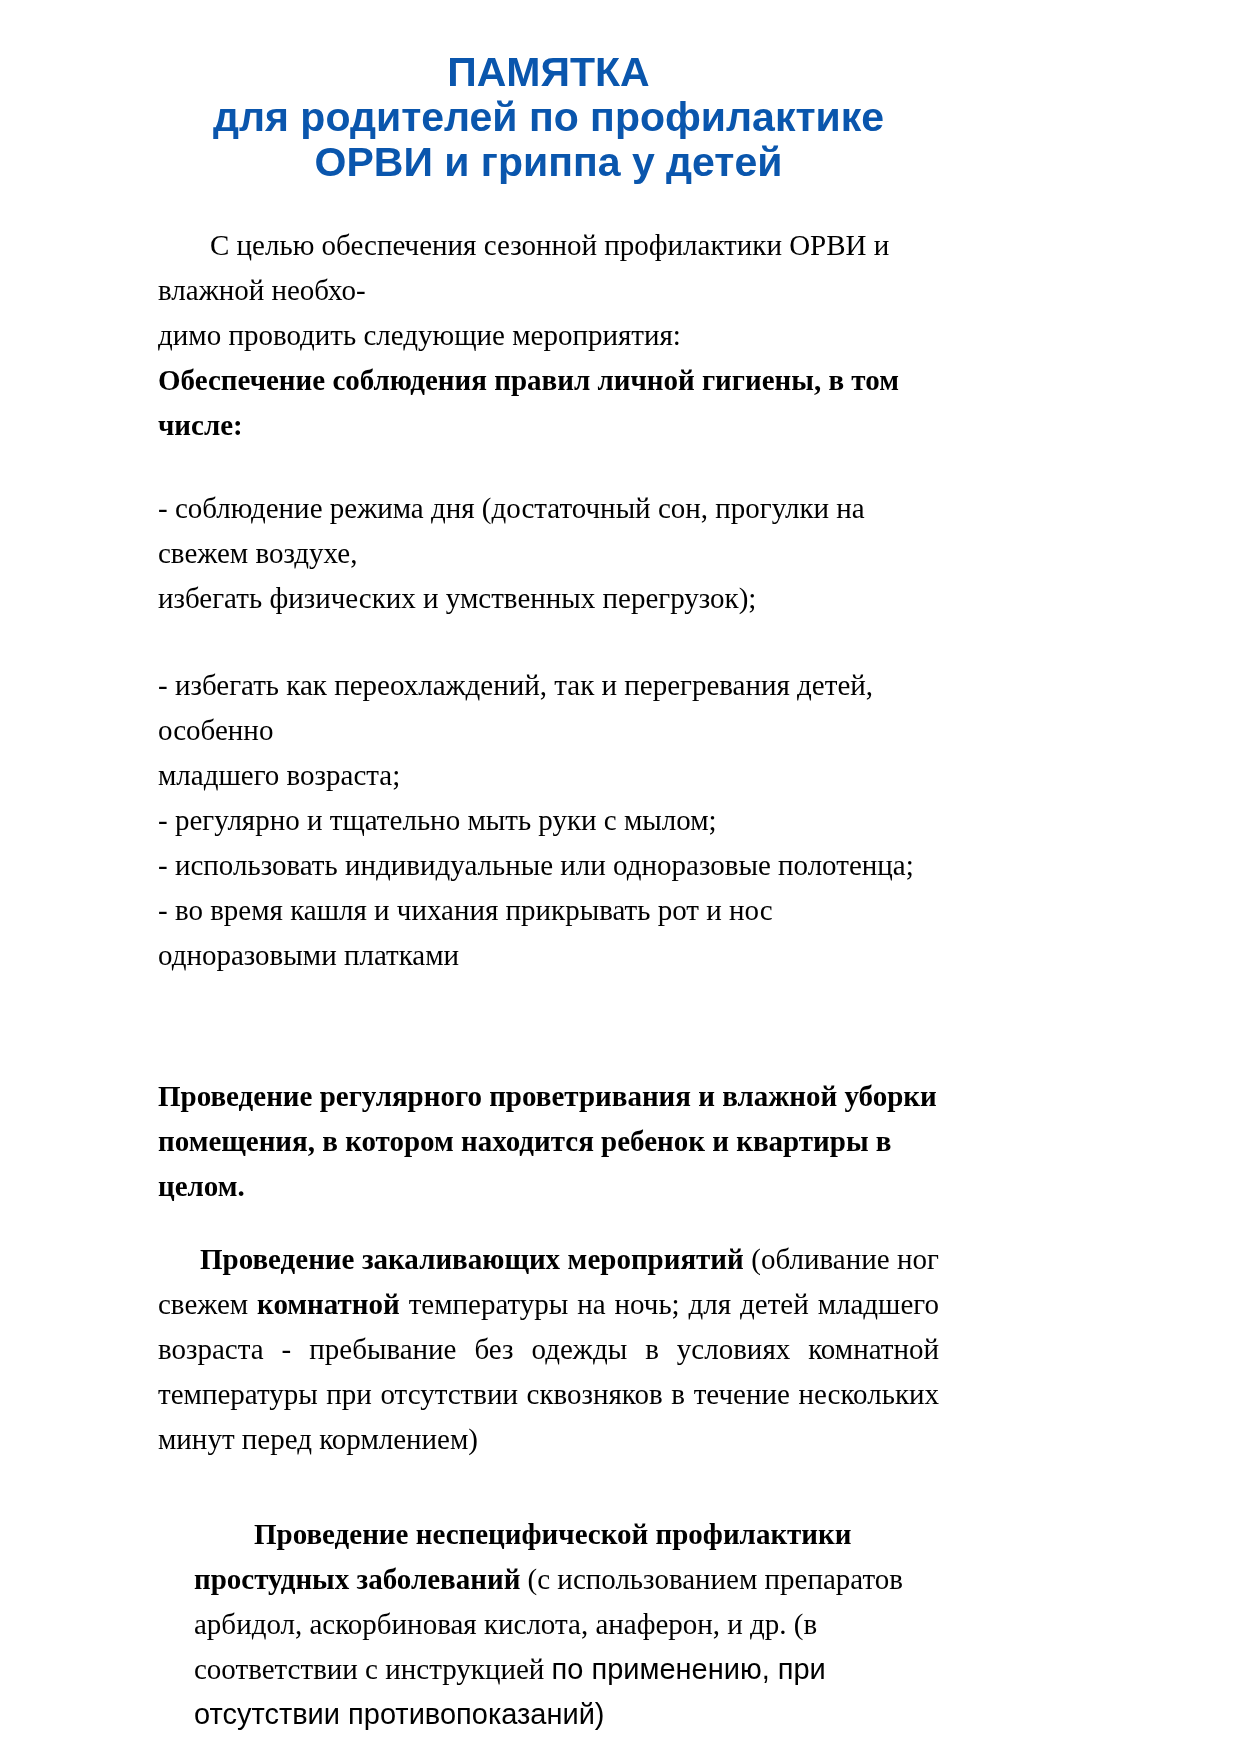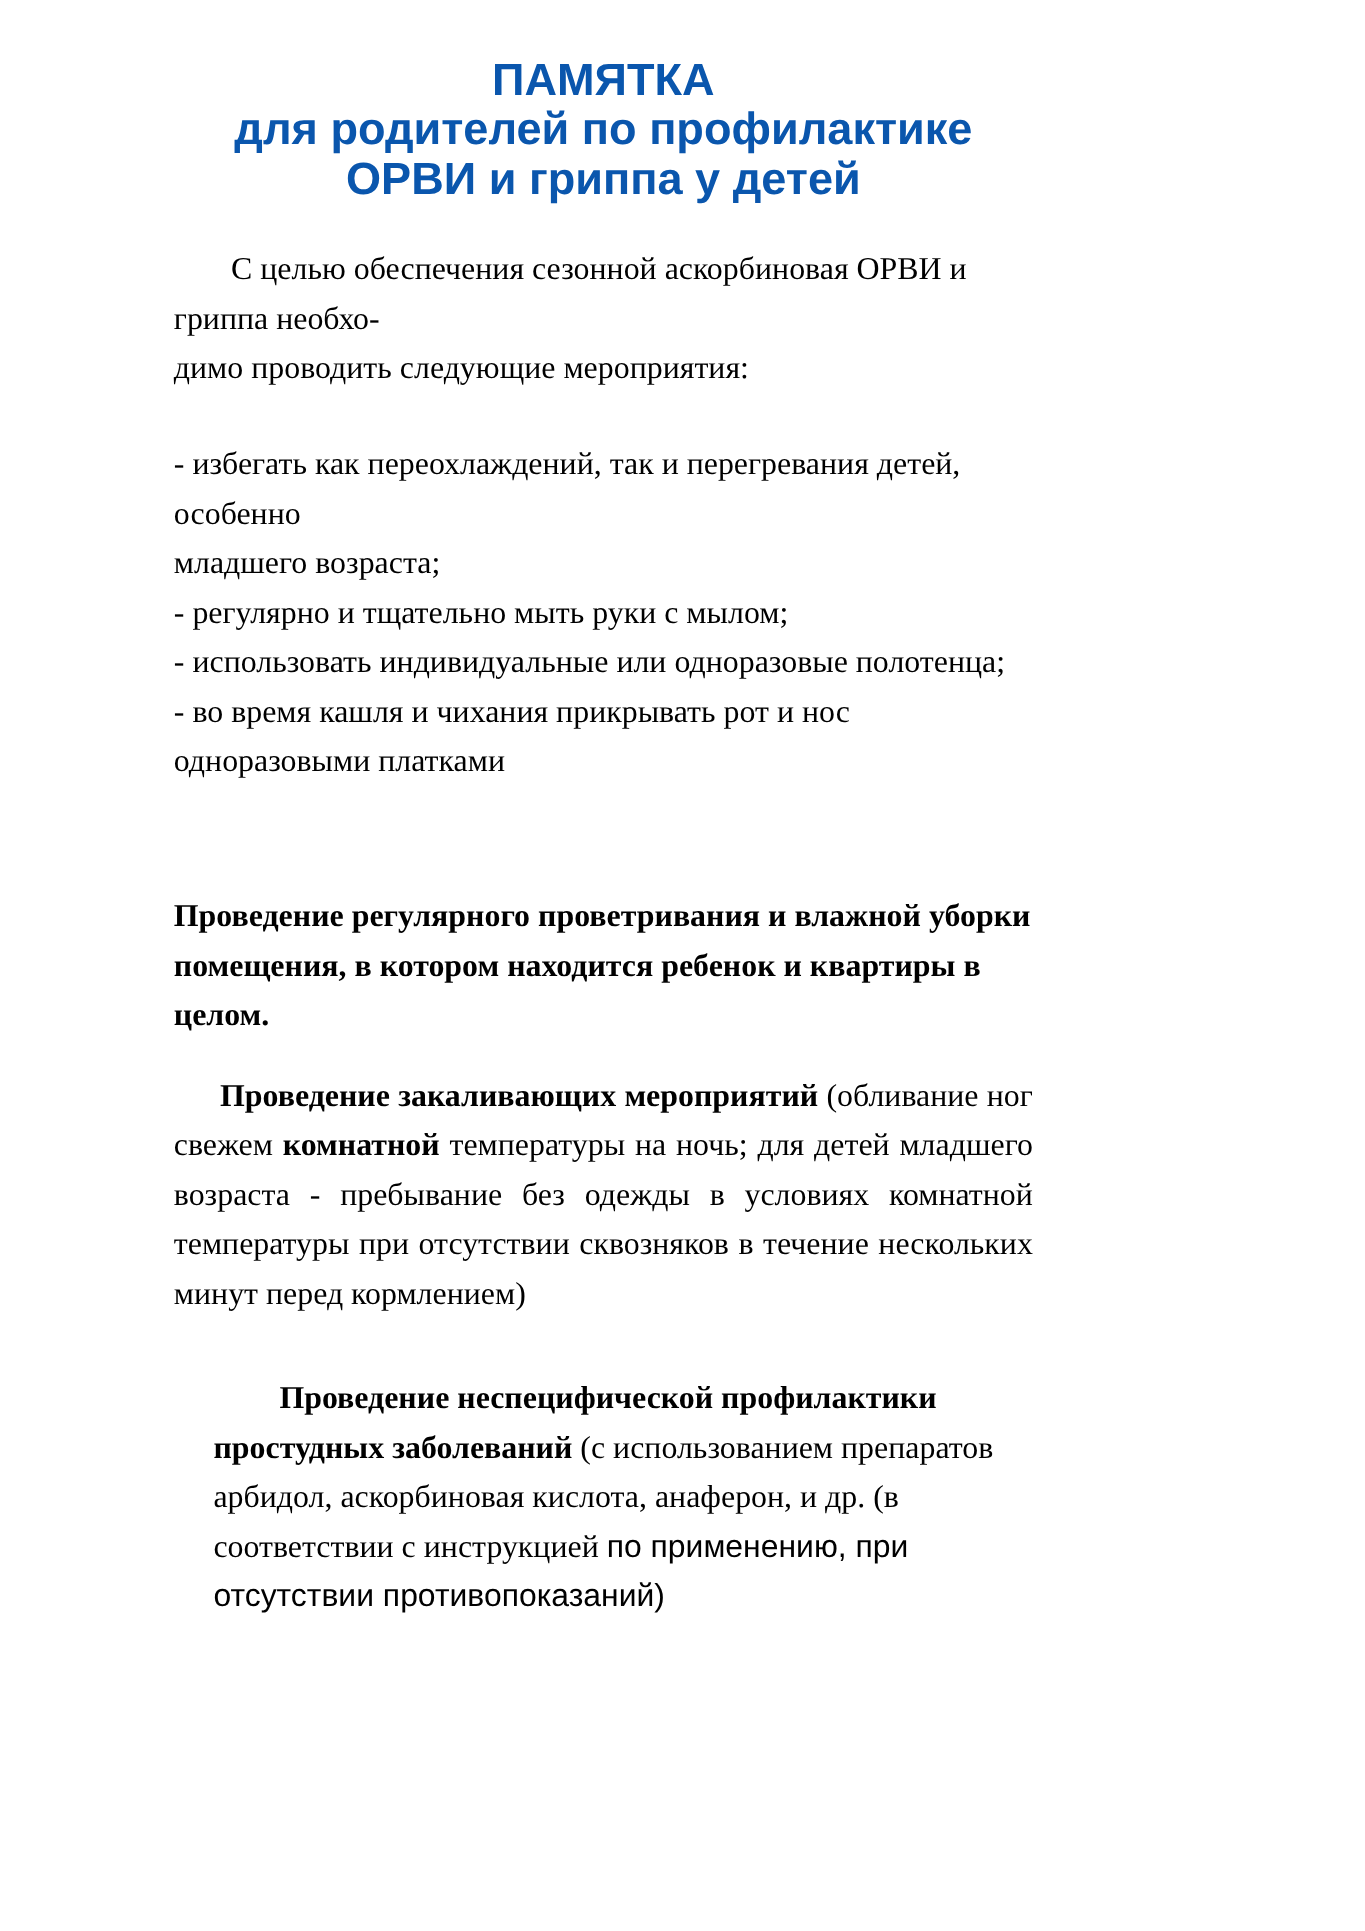--- a/index.html
+++ b/index.html
@@ -73,24 +73,27 @@
 <body>
 
 <div class="page">
 
   <h1 class="doc-title preline">ПАМЯТКА
 для родителей по профилактике
 ОРВИ и гриппа у детей</h1>
 
   <div class="body-text">
 
-    <p class="para intro-paragraph preline">С целью обеспечения сезонной аскорбиновая ОРВИ и гриппа необхо-
+    <p class="para intro-paragraph preline">С целью обеспечения сезонной профилактики ОРВИ и влажной необхо-
 димо проводить следующие мероприятия:</p>
 
+    <p class="para bold">Обеспечение соблюдения правил личной гигиены, в том числе:</p>
 
+    <p class="para list-group-1 preline">- соблюдение режима дня (достаточный сон, прогулки на свежем воздухе,
+избегать физических и умственных перегрузок);</p>
 
     <p class="para list-group-2 preline">- избегать как переохлаждений, так и перегревания детей, особенно
 младшего возраста;
 - регулярно и тщательно мыть руки с мылом;
 - использовать индивидуальные или одноразовые полотенца;
 - во время кашля и чихания прикрывать рот и нос одноразовыми платками</p>
 
     <p class="para ventilation-paragraph">Проведение регулярного проветривания и влажной уборки помещения, в котором находится ребенок и квартиры в целом.</p>
 
     <p class="para hardening-paragraph"><span class="bold">Проведение закаливающих мероприятий</span><span> (обливание ног свежем </span><span class="bold">комнатной</span><span> температуры на ночь; для детей младшего возраста - пребывание без одежды в условиях комнатной температуры при отсутствии сквозняков в течение нескольких минут перед кормлением)</span></p>

